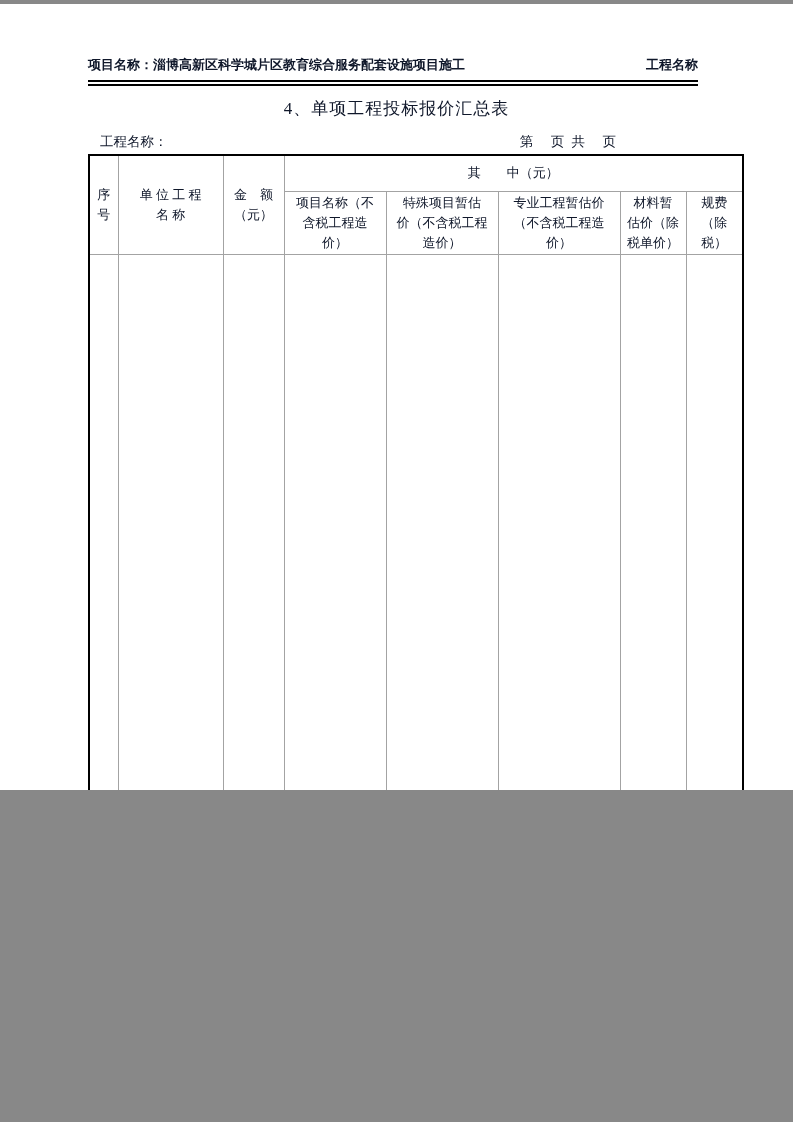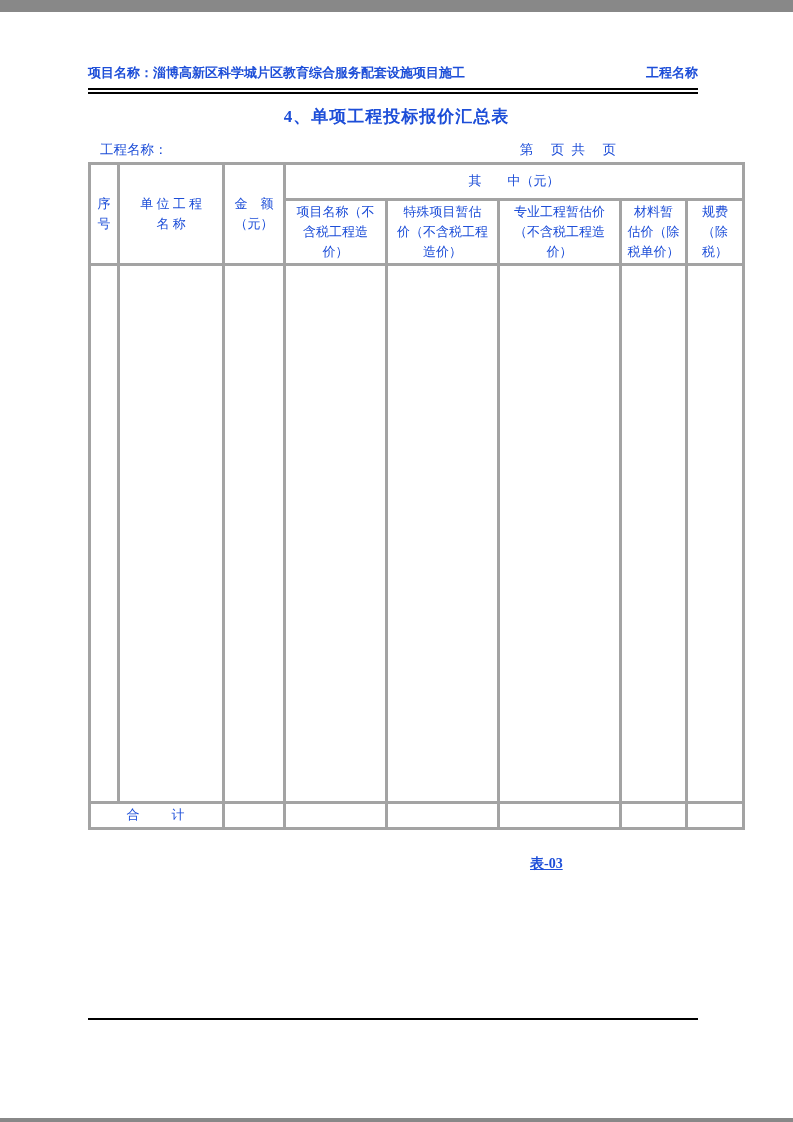--- a/index.html
+++ b/index.html
@@ -1,22 +1,22 @@
 <!DOCTYPE html>
 <html><head>
 <meta charset="utf-8">
 <style>
   html, body { margin: 0; padding: 0; background: #888; }
   .page {
     position: relative;
     width: 793px;
-    height: 1106px;
-    margin: 12px auto;
+    height: 786px;
+    margin: 4px auto;
     background: #ffffff;
-    color: #1d4ed8;
+    color: #0f172a;
     font-family: "Liberation Serif", serif;
     overflow: hidden;
   }
 
   
   .doc-header {
     position: absolute;
     left: 88px; top: 52px; width: 610px;
     display: flex; justify-content: space-between; align-items: baseline;
     font-family: "Liberation Sans", sans-serif;
@@ -27,42 +27,42 @@
     left: 88px; top: 76px; width: 610px; height: 2px;
     border-top: 2px solid #000;
     border-bottom: 2px solid #000;
   }
 
   
   .doc-title {
     position: absolute;
     left: 0; top: 93px; width: 100%;
     text-align: center;
-    font-size: 17px; font-weight: bold; letter-spacing: 1px;
+    font-size: 17px; font-weight: normal; letter-spacing: 1px;
   }
 
   
   .table-meta {
     position: absolute;
     left: 88px; top: 129px; width: 654px; height: 20px;
     font-size: 13.5px;
   }
   .meta-project { position: absolute; left: 12px; top: 0; }
   .meta-page    { position: absolute; right: 124px; top: 0; letter-spacing: 2px; }
 
   
   .main-table {
     position: absolute;
     left: 88px; top: 150px; width: 654px;
     border-collapse: collapse;
     table-layout: fixed;
     border: 2px solid #000;
   }
   .main-table th, .main-table td {
-    border: 3px solid #a3a3a3;
+    border: 1px solid #a3a3a3;
     font-weight: normal;
     font-size: 13px;
     text-align: center;
     vertical-align: middle;
     white-space: pre-line;
     line-height: 1.55;
     padding: 1px 2px;
     overflow: hidden;
   }
   tr.row-h1  { height: 36px; }

